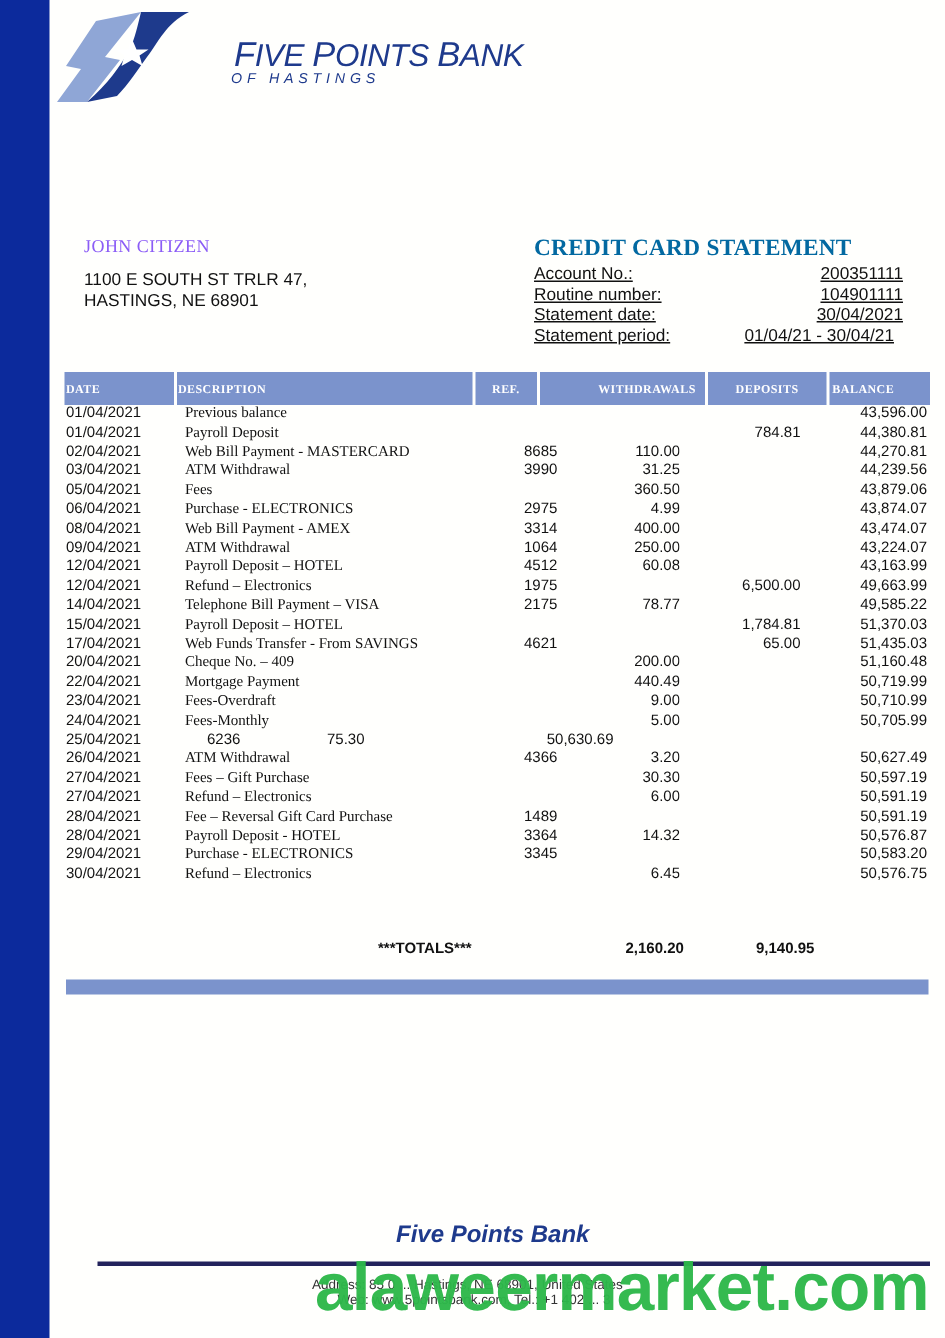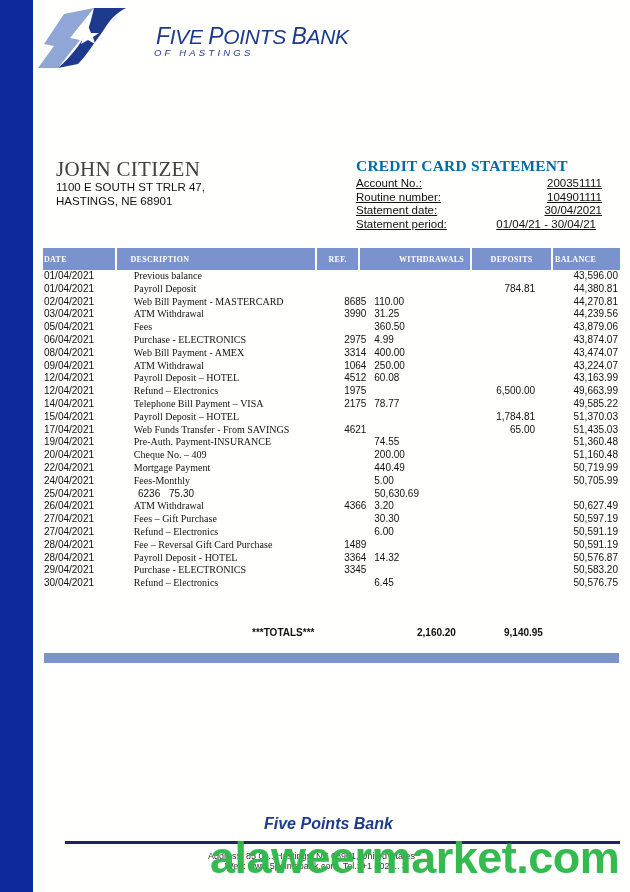--- a/index.html
+++ b/index.html
@@ -7,50 +7,50 @@
   body { position: relative; font-family: "Liberation Sans", sans-serif; color: #111; }
 
   .left-bar { position: absolute; left: 0; top: 0; width: 33px; height: 892px; background: #0c2a9c; }
 
   .logo { position: absolute; left: 36px; top: 4px; width: 260px; height: 68px; }
   .logo svg { position: absolute; left: 0; top: 0; }
   .logo-name { position: absolute; left: 120px; top: 19px; font-family: "Liberation Sans", sans-serif; font-size: 21px; color: #1e3a8c; letter-spacing: -0.3px; font-style: italic; white-space: nowrap; }
   .logo-name .big { font-size: 23px; }
   .logo-sub { position: absolute; left: 118px; top: 43px; font-size: 9.5px; font-style: italic; color: #1e3a8c; letter-spacing: 3.2px; white-space: nowrap; }
 
-  .customer-name { position: absolute; left: 56px; top: 157px; font-family: "Liberation Serif", serif; font-size: 21px; letter-spacing: 0.3px; color: #404040; }
+  .customer-name { position: absolute; left: 56px; top: 157px; font-family: "Liberation Serif", serif; font-size: 12px; letter-spacing: 0.3px; color: #8b5cf6; }
   .customer-addr { position: absolute; left: 56px; top: 180px; font-size: 11.5px; line-height: 14px; color: #111; }
 
   .stmt-title { position: absolute; left: 356px; top: 157px; font-family: "Liberation Serif", serif; font-weight: bold; font-size: 15.5px; color: #0369a1; letter-spacing: 0.2px; }
   .stmt-info { position: absolute; left: 356px; top: 177px; width: 246px; font-size: 11.5px; line-height: 13.5px; text-decoration: underline; }
   .stmt-row { display: flex; justify-content: space-between; }
 
   .table { position: absolute; left: 43px; top: 248px; width: 577px; }
   .thead { display: flex; height: 22px; }
   .th { background: #7b93cc; color: #fff; font-family: "Liberation Serif", serif; font-weight: bold; font-size: 8px; letter-spacing: 0.3px; display: flex; align-items: center; margin-right: 2px; }
   .th:last-child { margin-right: 0; }
 
   .c-date { width: 78px; padding-left: 1px; }
-  .c-desc { width: 212px; padding-left: 13px; font-family: Liberation Serif, serif; }
+  .c-desc { width: 212px; padding-left: 1px; font-family: Liberation Serif, serif; }
   .c-ref { width: 44px; }
   .c-wd { width: 118px; }
   .c-dep { width: 85px; }
   .c-bal { width: 72px; }
 
   .th.c-ref { justify-content: center; }
   .th.c-wd { justify-content: flex-end; padding-right: 6px; }
   .th.c-dep { justify-content: center; }
   .th.c-bal { padding-left: 2px; }
 
   .tbody { margin-top: 0px; }
   .tr { display: flex; height: 12.8px; font-size: 10px; line-height: 12.8px; white-space: nowrap; }
   .td { margin-right: 2px; overflow: hidden; }
   .td:last-child { margin-right: 0; }
   .td.c-ref { padding-left: 15px; }
-  .td.c-wd { padding-right: 0px; width: 74px; margin-right: 16px; }
+  .td.c-wd { text-align: right; padding-right: 0px; width: 74px; margin-right: 6px; }
   .td.c-dep { text-align: right; width: 75px; margin-right: 12px; }
   .td.c-bal { text-align: right; width: 75px; padding-right: 2px; }
 
   .totals { position: absolute; top: 627px; left: 43px; width: 577px; display: flex; font-size: 10px; font-weight: bold; }
   .tot-label { position: absolute; left: 209px; }
   .tot-wd { position: absolute; left: 374px; }
   .tot-dep { position: absolute; left: 461px; }
 
   .bottom-bar { position: absolute; left: 44px; top: 653px; width: 575px; height: 10px; background: #7b93cc; }
 
@@ -210,42 +210,42 @@
       </div>
       <div class="tr">
         <div class="td c-date">17/04/2021</div>
         <div class="td c-desc">Web Funds Transfer - From SAVINGS</div>
         <div class="td c-ref">4621</div>
         <div class="td c-wd"></div>
         <div class="td c-dep">65.00</div>
         <div class="td c-bal">51,435.03</div>
       </div>
       <div class="tr">
-        <div class="td c-date">19/04/2021</div>
-        <div class="td c-desc">Pre-Auth. Payment-INSURANCE</div>
-        <div class="td c-ref"></div>
-        <div class="td c-wd">74.55</div>
-        <div class="td c-dep"></div>
-        <div class="td c-bal">51,360.48</div>
-      </div>
-      <div class="tr">
         <div class="td c-date">20/04/2021</div>
         <div class="td c-desc">Cheque No. – 409</div>
         <div class="td c-ref"></div>
         <div class="td c-wd">200.00</div>
         <div class="td c-dep"></div>
         <div class="td c-bal">51,160.48</div>
       </div>
       <div class="tr">
         <div class="td c-date">22/04/2021</div>
         <div class="td c-desc">Mortgage Payment</div>
         <div class="td c-ref"></div>
         <div class="td c-wd">440.49</div>
         <div class="td c-dep"></div>
         <div class="td c-bal">50,719.99</div>
+      </div>
+      <div class="tr">
+        <div class="td c-date">23/04/2021</div>
+        <div class="td c-desc">Fees-Overdraft</div>
+        <div class="td c-ref"></div>
+        <div class="td c-wd">9.00</div>
+        <div class="td c-dep"></div>
+        <div class="td c-bal">50,710.99</div>
       </div>
       <div class="tr">
         <div class="td c-date">24/04/2021</div>
         <div class="td c-desc">Fees-Monthly</div>
         <div class="td c-ref"></div>
         <div class="td c-wd">5.00</div>
         <div class="td c-dep"></div>
         <div class="td c-bal">50,705.99</div>
       </div>
       <div class="tr">

